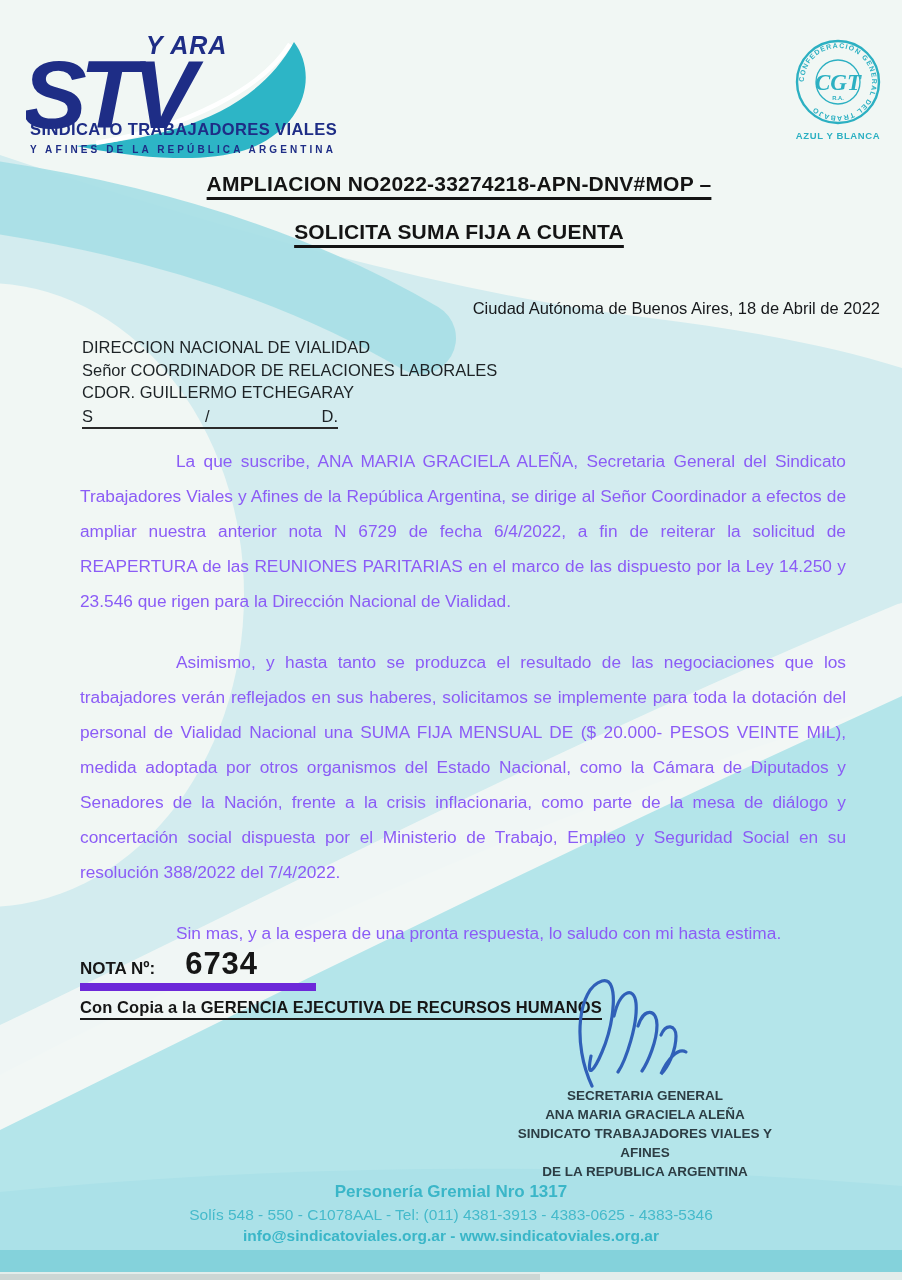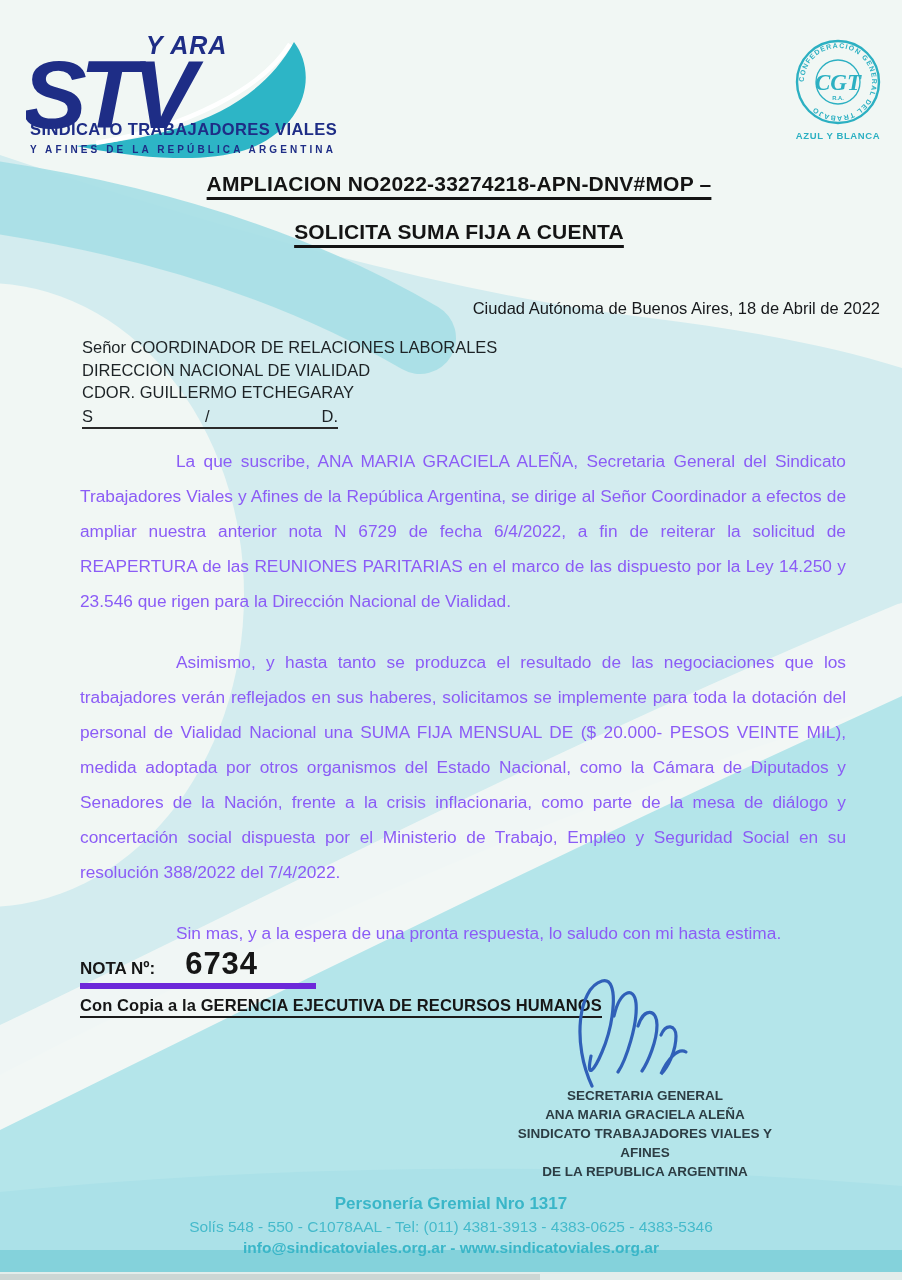--- a/index.html
+++ b/index.html
@@ -35,35 +35,35 @@
   .letter-body{left:80px;top:444px;width:782px;}
   .letter-body p{
     margin:0 16px 26px 0;font-size:17.3px;line-height:35px;color:#8b5cf6;
     text-align:justify;text-indent:96px;
   }
   .letter-body p.closing{text-align:left;margin-bottom:0;}
 
   .nota{left:80px;top:946px;}
   .nota-row{
     display:flex;align-items:baseline;gap:30px;width:fit-content;
-    border-bottom:6px solid #6d28d9;padding:0 58px 1px 0;
+    border-bottom:8px solid #6d28d9;padding:0 58px 1px 0;
   }
   .nota-label{font-size:17px;font-weight:800;color:#161616;}
   .nota-number{font-size:31px;font-weight:800;color:#161616;letter-spacing:1px;}
   .copy-line{
     display:inline-block;margin-top:7px;font-size:16.5px;font-weight:800;color:#161616;
     border-bottom:2.2px solid #1b1b1b;padding-bottom:1px;letter-spacing:.1px;
   }
 
   .signature-svg{left:560px;top:972px;width:150px;height:122px;}
   .sig-block{left:505px;top:1086px;width:280px;text-align:center;
     font-size:13.5px;font-weight:700;color:#2c3d44;line-height:19px;}
 
   .footer{left:0;top:1182px;width:902px;text-align:center;color:#3ab6c8;}
-  .footer .f1{font-size:17px;font-weight:700;margin-bottom:4px;margin-top:12px;}
+  .footer .f1{font-size:17px;font-weight:700;margin-bottom:4px;}
   .footer .f2{font-size:15.5px;font-weight:400;opacity:.9;margin-bottom:3px;}
   .footer .f3{font-size:15.5px;font-weight:700;}
 </style>
 </head>
 <body>
 
 <div class="page">
 
   <svg class="bg" width="902" height="1280" viewBox="0 0 902 1280" aria-hidden="true">
     <rect width="902" height="1280" fill="#f1f7f4"></rect>
@@ -106,22 +106,22 @@
   </svg>
 
   <div class="abs title">
     <div class="tl">AMPLIACION NO2022-33274218-APN-DNV#MOP –</div>
     <div class="tl">SOLICITA SUMA FIJA A CUENTA</div>
   </div>
 
   <div class="abs date">Ciudad Autónoma de Buenos Aires, 18 de Abril de 2022</div>
 
   <div class="abs recipient">
+    <div>DIRECCION NACIONAL DE VIALIDAD</div>
     <div>Señor COORDINADOR DE RELACIONES LABORALES</div>
-    <div>DIRECCION NACIONAL DE VIALIDAD</div>
     <div>CDOR. GUILLERMO ETCHEGARAY</div>
     <div class="r4">
       <span>S</span>
       <span>/</span>
       <span>D.</span>
     </div>
   </div>
 
   <div class="abs letter-body">
     <p>La que suscribe, ANA MARIA GRACIELA ALEÑA, Secretaria General del Sindicato Trabajadores Viales y Afines de la República Argentina, se dirige al Señor Coordinador a efectos de ampliar nuestra anterior nota N 6729 de fecha 6/4/2022, a fin de reiterar la solicitud de REAPERTURA de las REUNIONES PARITARIAS en el marco de las dispuesto por la Ley 14.250 y 23.546 que rigen para la Dirección Nacional de Vialidad.</p>

